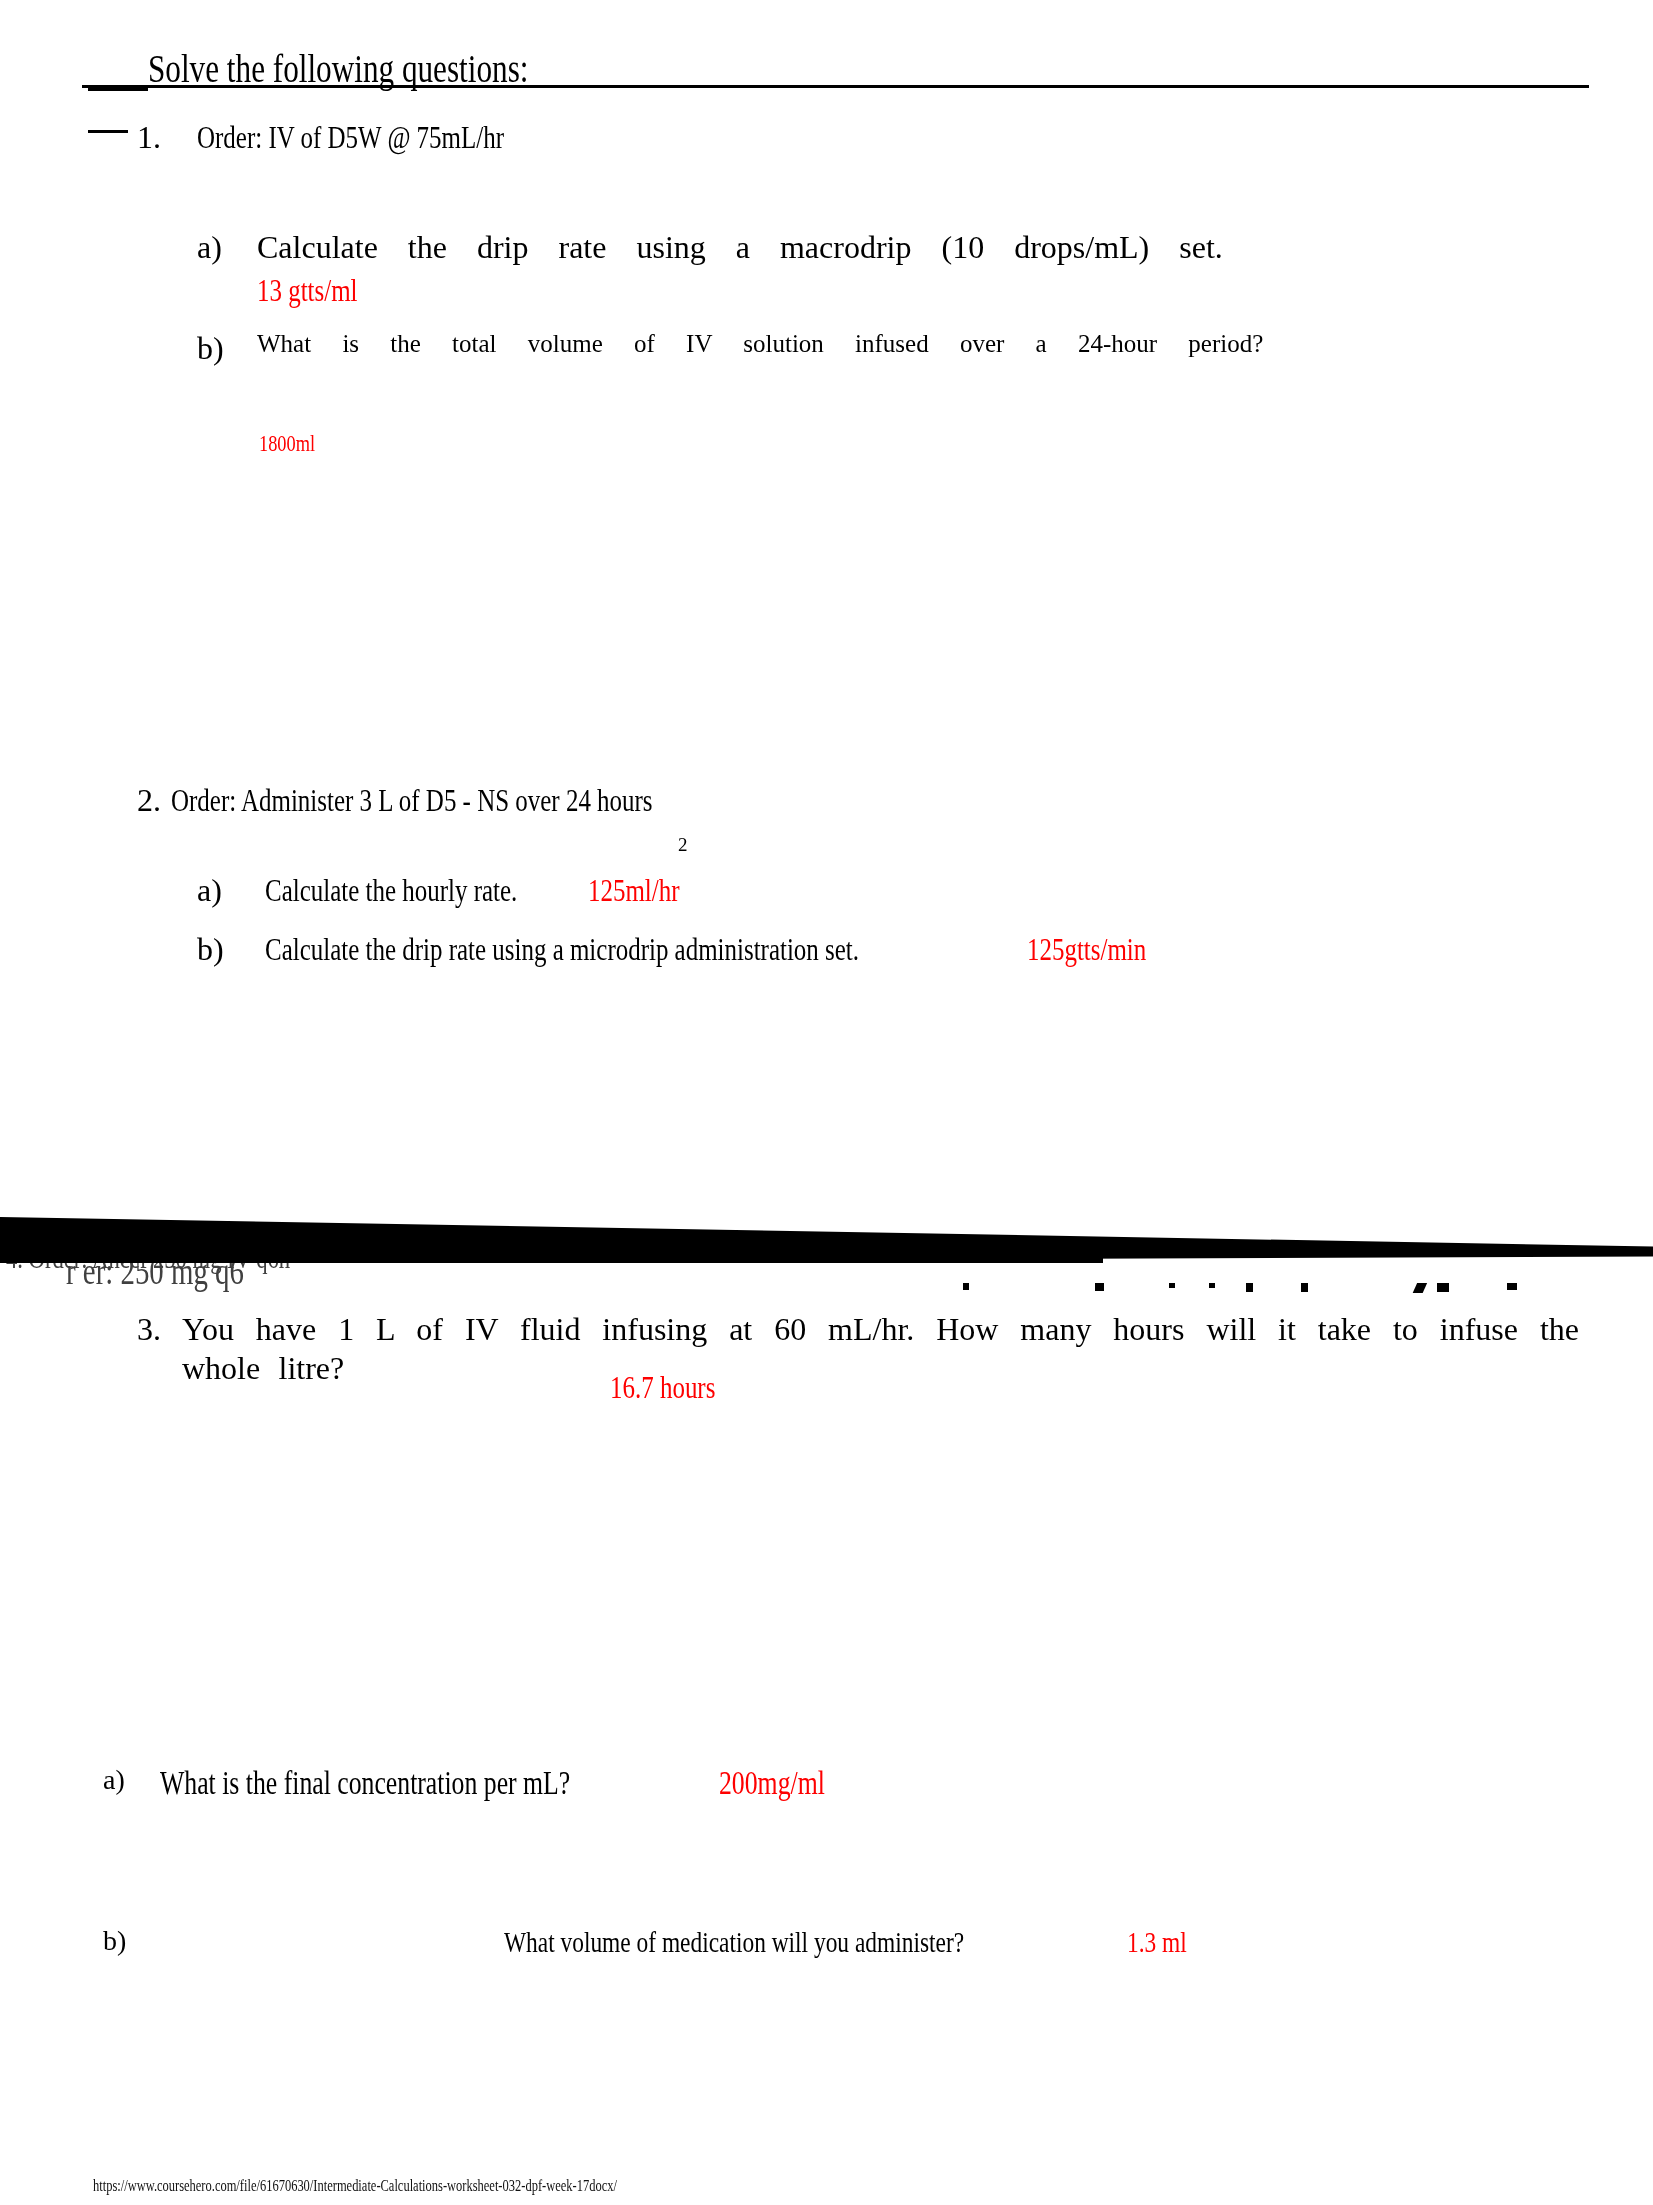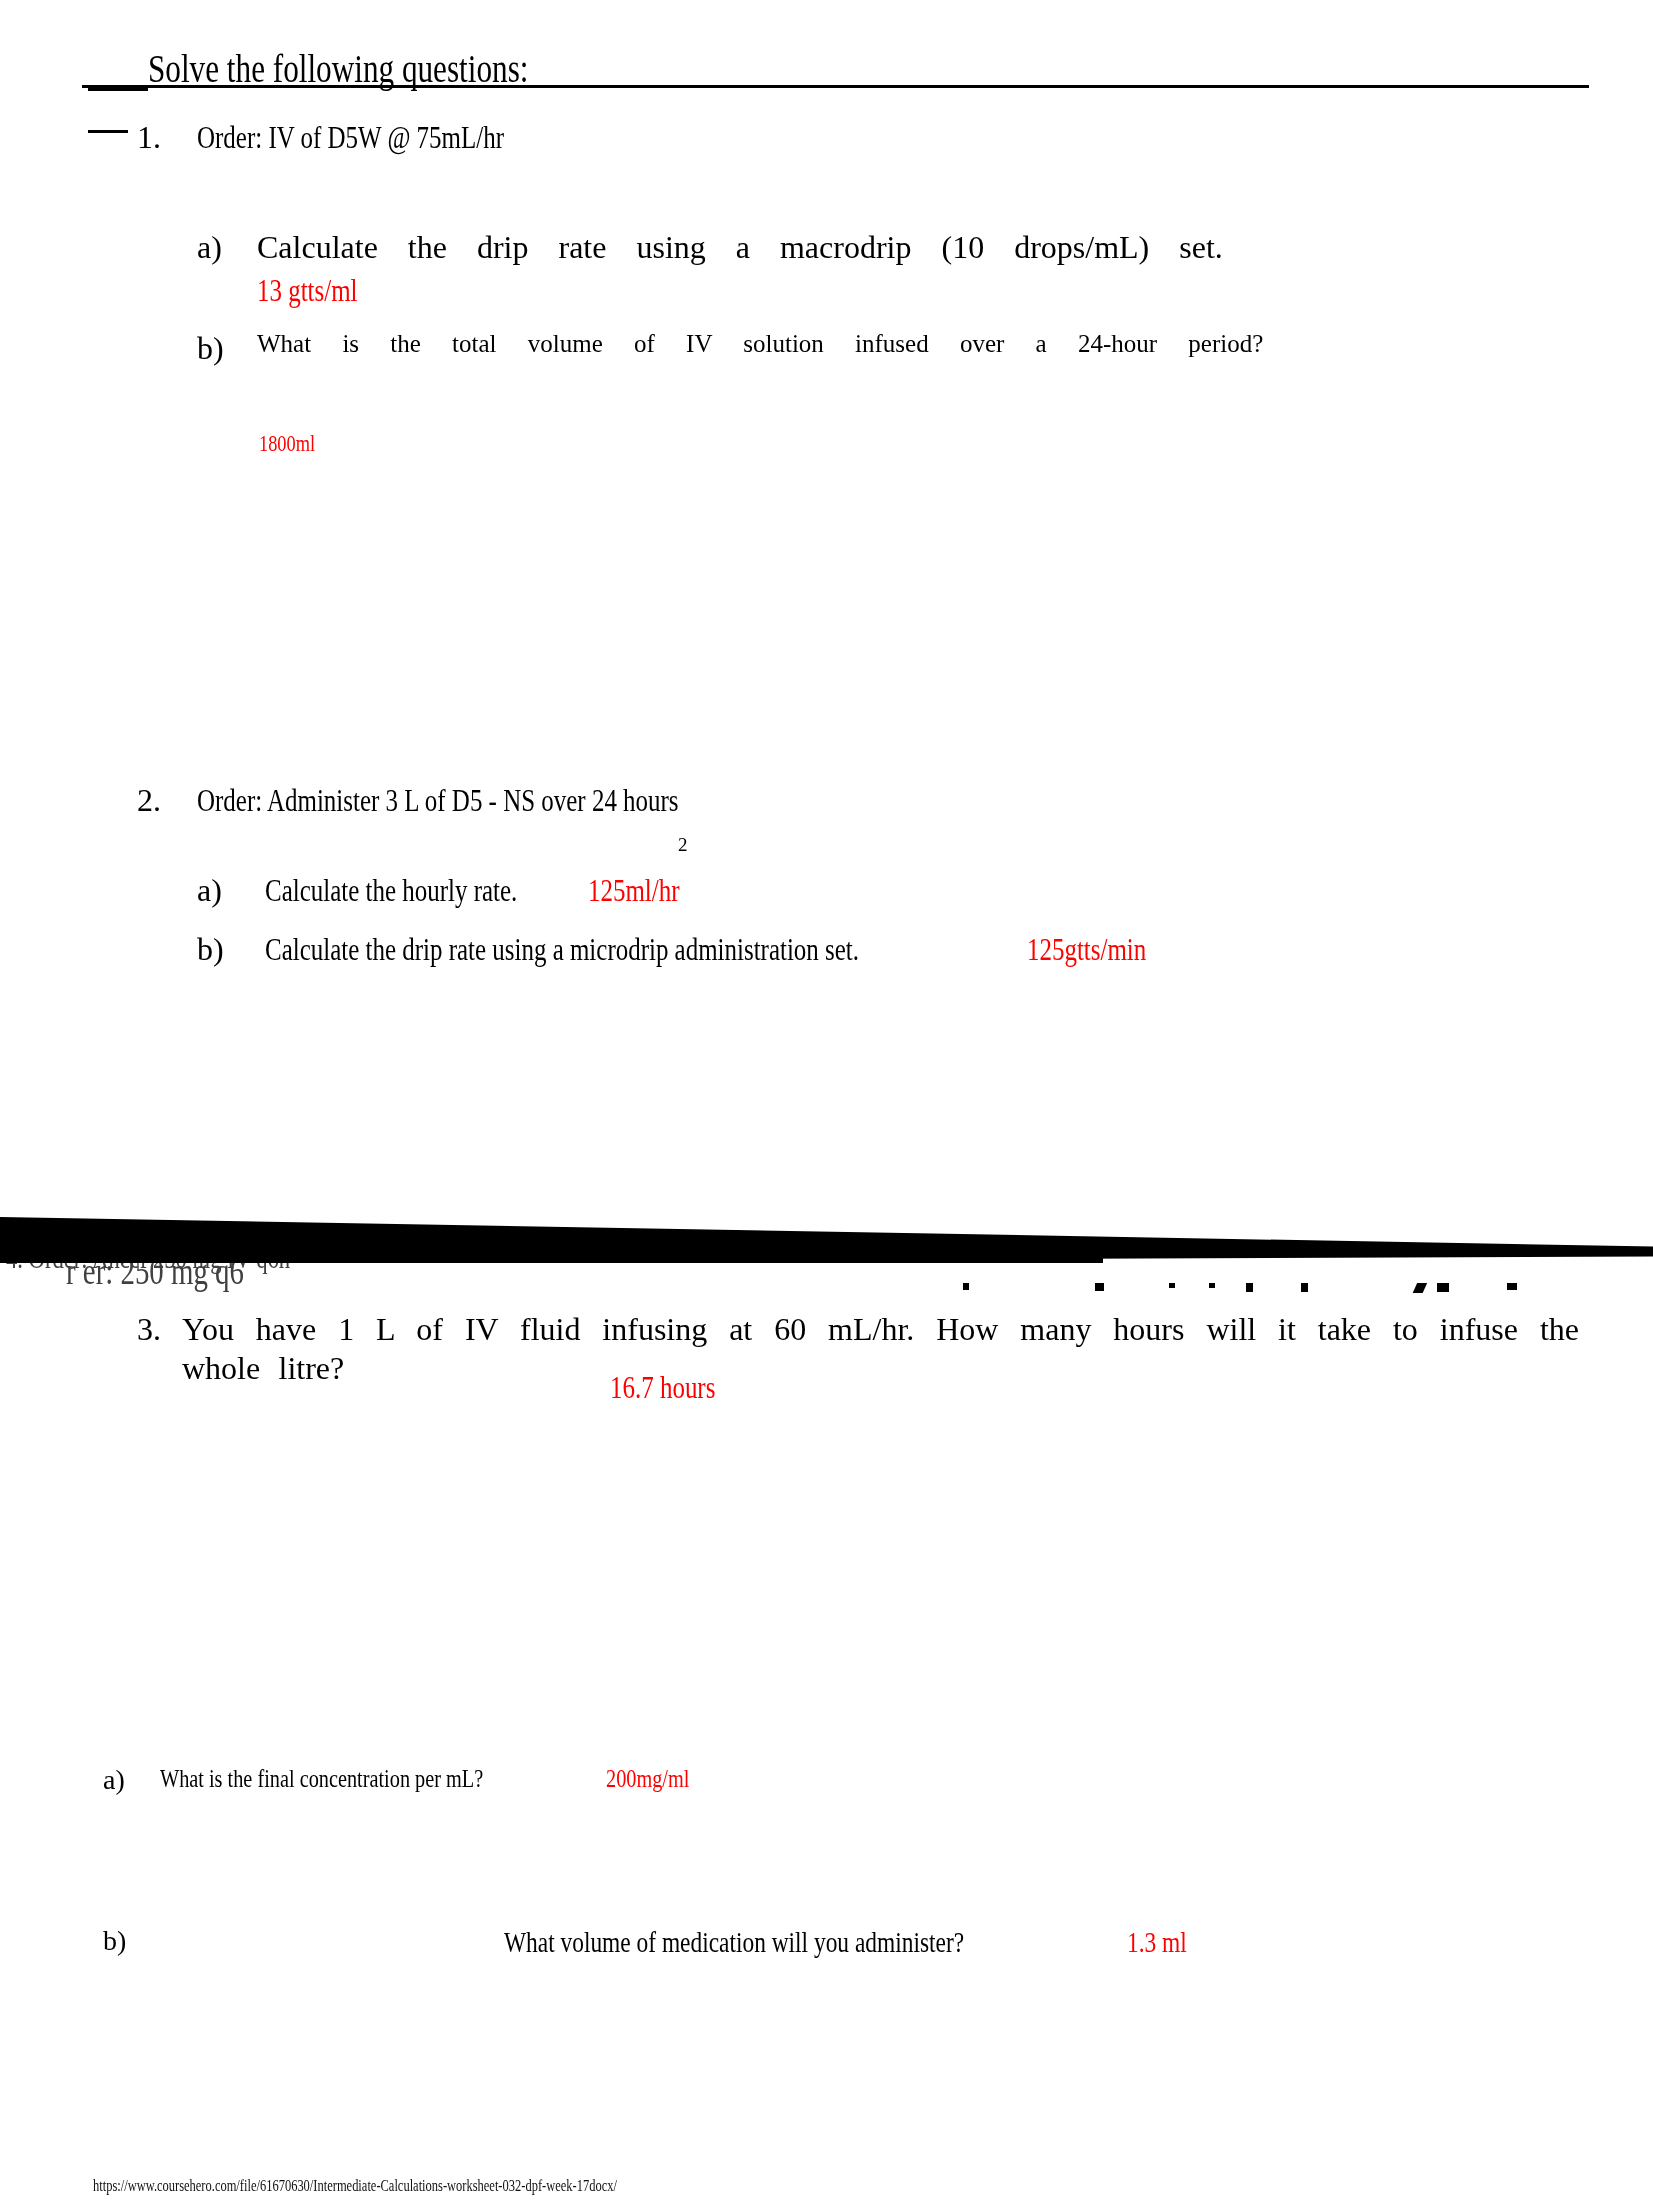--- a/index.html
+++ b/index.html
@@ -203,21 +203,21 @@
     <span style="display:block; margin-left:60px;">
       <span class="just-b">What is the total volume of IV solution infused over a 24-hour period?</span>
     </span>
   </div>
   <div class="ans-block" style="left:259px; top:430px; font-size:23.5px;">
     <span class="cond">1800ml</span>
   </div>
 
   <div class="q" style="left:137px; top:781px; width:1455px;">
     <span class="q-num">2.</span>
-    <span class="q-body" style="margin-left:60px;">
+    <span class="q-body" style="margin-left:34px;">
       <span class="cond" style="font-size:32px;">Order: Administer 3 L of D5 - NS over 24 hours</span>
     </span>
   </div>
 
   <div class="stray-2" style="left:678px; top:834px;">
     <span>2</span>
   </div>
 
   <div class="sub" style="left:197px; top:871px; width:1441px;">
     <span class="sub-lbl">a)</span>
@@ -261,21 +261,21 @@
       <span style="display:block; width:1397px; text-align:justify; word-spacing:10.3px;">You have 1 L of IV fluid infusing at 60 mL/hr. How many hours will it take to infuse the whole litre?</span>
     </span>
   </div>
   <div class="ans-block" style="left:610px; top:1369px; font-size:32px;">
     <span class="cond">16.7 hours</span>
   </div>
 
 
   <div class="sub" style="left:103px; top:1763px; width:1470px;">
     <span class="sub-lbl" style="font-size:28px;">a)</span>
-    <span style="display:block; margin-left:57px; white-space:nowrap; font-size:26px;">
+    <span style="display:block; margin-left:57px; white-space:nowrap; font-size:33px;">
       <span class="cond">What is the final concentration per mL?</span>
       <span class="cond ans" style="margin-left:25px;">200mg/ml</span>
     </span>
   </div>
 
   <div class="sub" style="left:103px; top:1924px; width:1470px;">
     <span class="sub-lbl" style="font-size:28px;">b)</span>
     <span style="display:block; margin-left:32px; white-space:nowrap; font-size:30px;text-align:center;">
       <span class="cond">What volume of medication will you administer?</span>
       <span class="cond ans" style="margin-left:25px;">1.3 ml</span>

